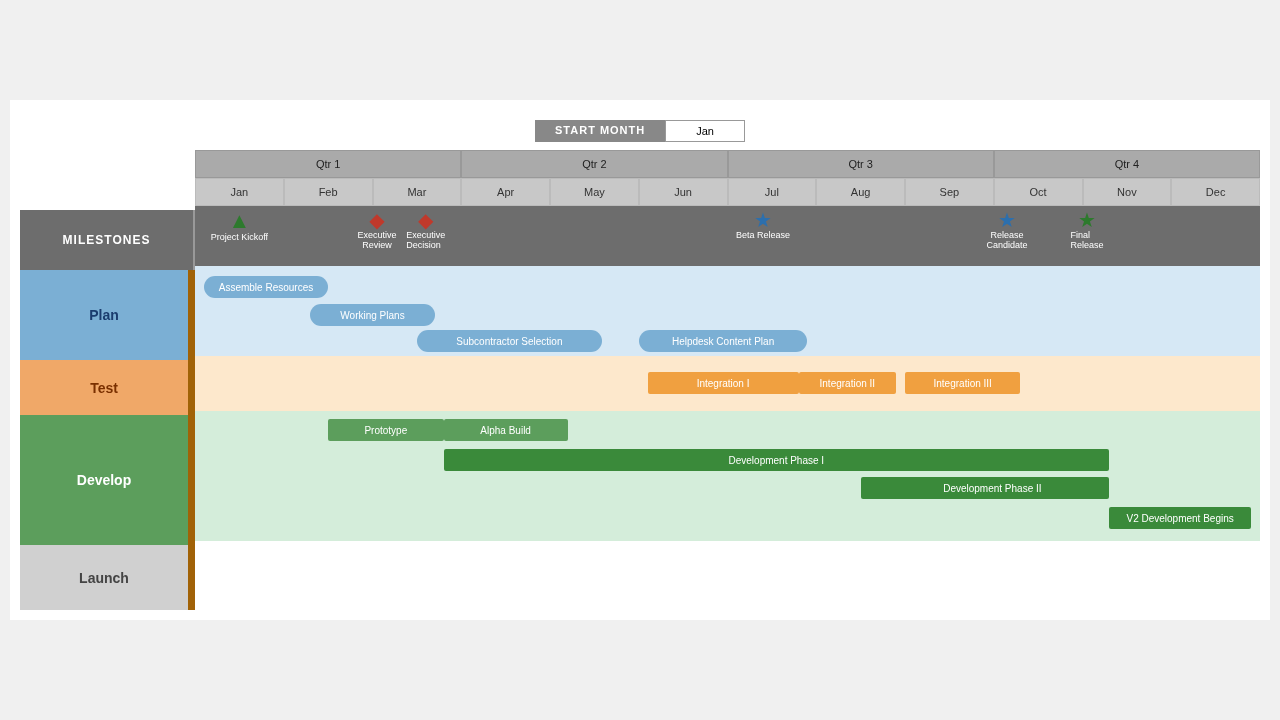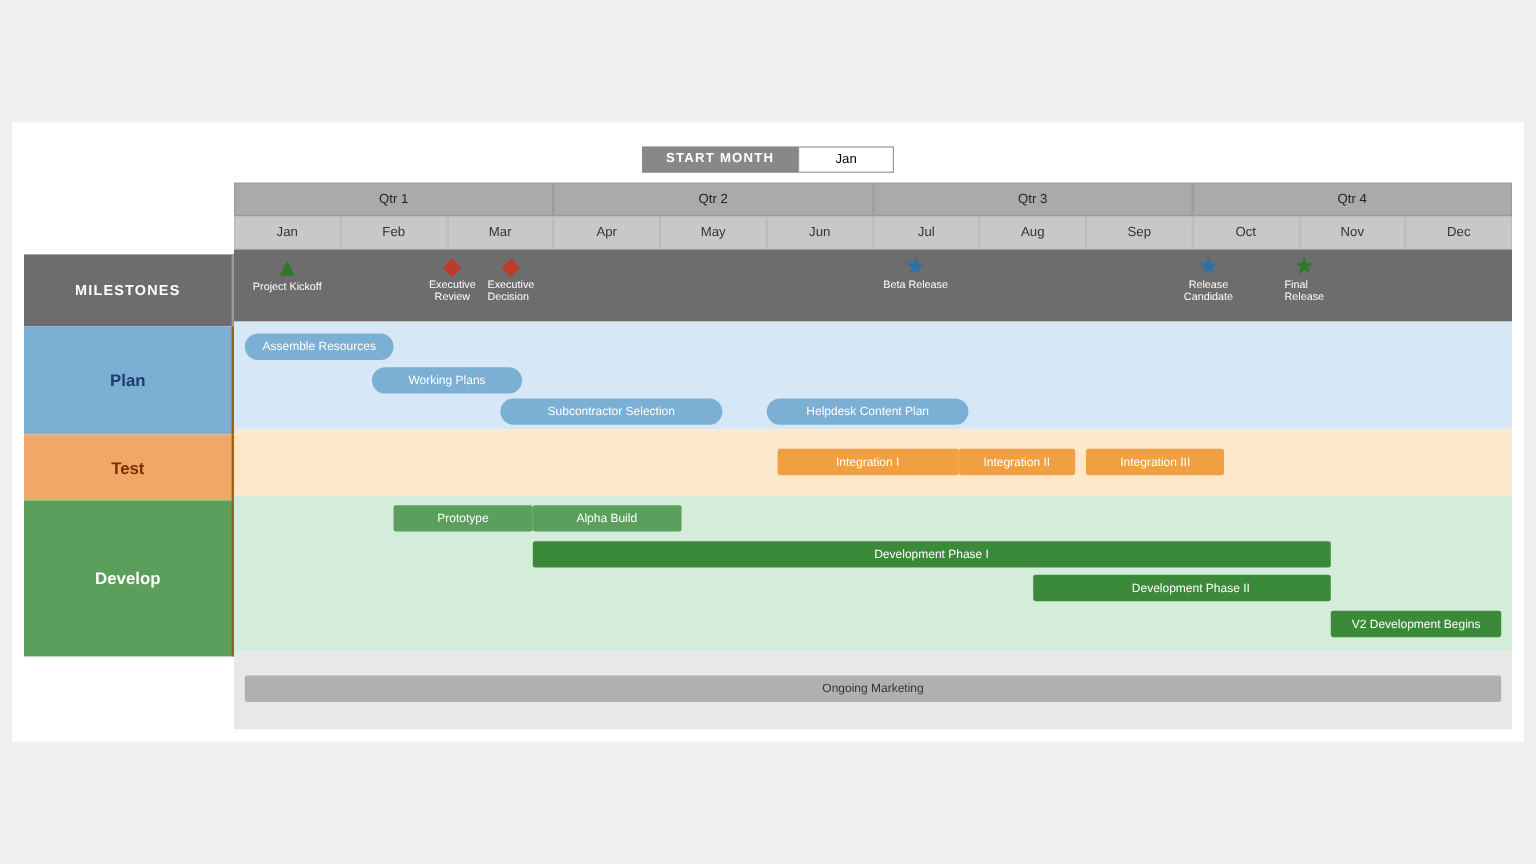--- a/index.html
+++ b/index.html
@@ -58,21 +58,21 @@
       font-weight: bold;
       letter-spacing: 1px;
       border-right: 2px solid #999;
     }
     .phase-label {
       display: flex;
       align-items: center;
       justify-content: center;
       font-weight: bold;
       font-size: 14px;
-      border-right: 2px solid #a16207;
+      border-right: 7px solid #a16207;
     }
     .plan-label { height: 90px; background: #7bafd4; color: #1a3c6e; }
     .test-label { height: 55px; background: #f0a868; color: #7a3000; }
     .develop-label { height: 130px; background: #5c9e5c; color: white; }
     .launch-label { height: 65px; background: #d0d0d0; color: #444; }
 
     .gantt-area {
       flex: 1;
       overflow: hidden;
     }
@@ -162,20 +162,21 @@
   </div>
 
   <div class="gantt-wrapper">
 
     <div class="row-labels">
       <div class="label-spacer"></div>
       <div class="milestone-label-cell">MILESTONES</div>
       <div class="phase-label plan-label">Plan</div>
       <div class="phase-label test-label">Test</div>
       <div class="phase-label develop-label">Develop</div>
+      <div class="phase-label launch-label">Launch</div>
     </div>
 
     <div class="gantt-area" id="ganttArea">
 
       <div class="quarters-row">
         <div class="quarter-cell">Qtr 1</div>
         <div class="quarter-cell">Qtr 2</div>
         <div class="quarter-cell">Qtr 3</div>
         <div class="quarter-cell">Qtr 4</div>
       </div>
@@ -253,18 +254,15 @@
         </div>
 
       <div class="phase-row develop-row" id="developRow">
       <div class="bar bar-green-light" style="left: 133.125px; width: 115.375px; top: 8px;">Prototype</div>
           <div class="bar bar-green-light" style="left: 248.5px; width: 124.25px; top: 8px;">Alpha Build</div>
           <div class="bar bar-green" style="left: 248.5px; width: 665.625px; top: 38px;">Development Phase I</div>
           <div class="bar bar-green" style="left: 665.625px; width: 248.5px; top: 66px; padding-left: 15px;">Development Phase II</div>
           <div class="bar bar-green" style="left: 914.125px; width: 142px; top: 96px;">V2 Development Begins</div>
         </div>
 
-      <div class="phase-row launch-row" id="launchRow">
-      <div class="bar bar-gray" style="left: 8.875px; width: 1047.25px; top: 20px;">Ongoing Marketing</div>
-        </div>
     </div>
   </div>
 </div>
 
 </body></html>

